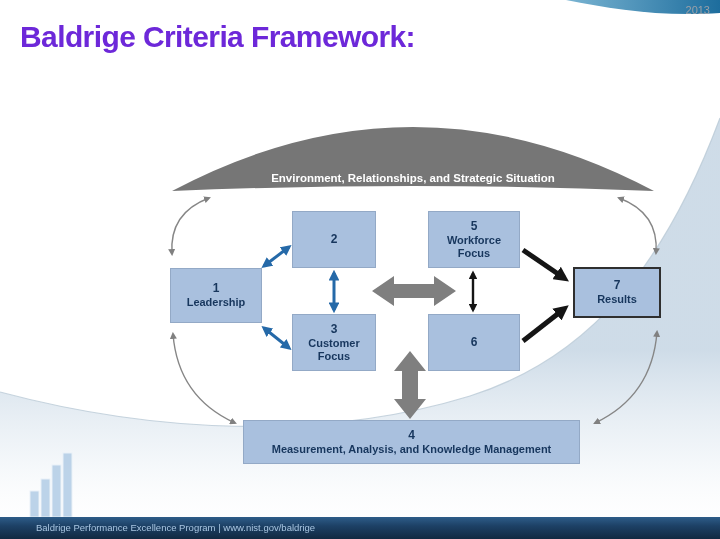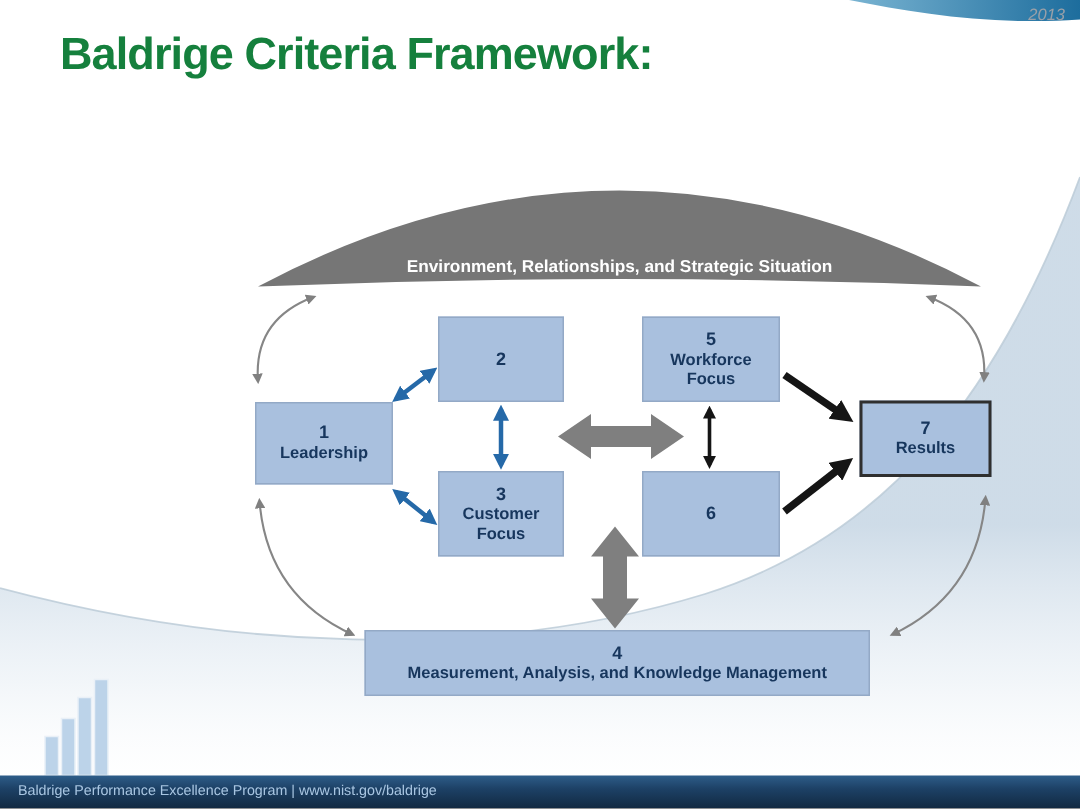--- a/index.html
+++ b/index.html
@@ -4,25 +4,25 @@
 <style>
   html,body { margin:0; padding:0; background:#555; }
   .slide {
     position:relative; width:720px; height:539px; background:#ffffff;
     overflow:hidden; font-family:"Liberation Sans", sans-serif;
     margin:0 auto;
   }
   .bg, .diagram-svg { position:absolute; left:0; top:0; pointer-events:none; }
 
   .year {
-    position:absolute; top:4px; right:10px; font-size:11px; color:#9aa0a8;font-style:italic;
+    position:absolute; top:4px; right:10px; font-size:11px; color:#9aa0a8;
   }
   .title {
-    position:absolute; left:40px; top:18px; margin:0;
-    font-size:30px; line-height:37px; font-weight:900; color:#15803d;
+    position:absolute; left:20px; top:18px; margin:0;
+    font-size:30px; line-height:37px; font-weight:900; color:#6d28d9;
     letter-spacing:-0.6px;
     text-align:right;
   }
 
   .arch-text {
     position:absolute; left:163px; width:500px; text-align:center;
     color:#ffffff; font-weight:bold;
   }
   .arch-title    { top:141px; font-size:13.5px; }
   .arch-subtitle { top:172px; font-size:11.5px; }
@@ -44,21 +44,21 @@
   #box-operations   { left:428px; top:314px; width:92px;  height:57px; }
   #box-results      { left:573px; top:267px; width:88px;  height:51px; border:2px solid #2f2f2f; }
   #box-measurement  { left:243px; top:420px; width:337px; height:44px; }
 
   .logo { position:absolute; left:22px; top:451px; }
 
   .footer {
     position:absolute; left:0; bottom:0; width:720px; height:22px;
     background:linear-gradient(180deg,#2e5d89 0%,#1d4166 40%,#112941 100%);
     color:#a9c6e2; font-size:9.5px; line-height:22px;
-    padding-left:12px; box-sizing:border-box;
+    padding-left:36px; box-sizing:border-box;
   }
 </style>
 </head>
 <body>
 
 <div class="slide">
 
   <svg class="bg" width="720" height="539" viewBox="0 0 720 539">
     <defs>
       <linearGradient id="gMain" gradientUnits="userSpaceOnUse" x1="0" y1="350" x2="0" y2="539">

